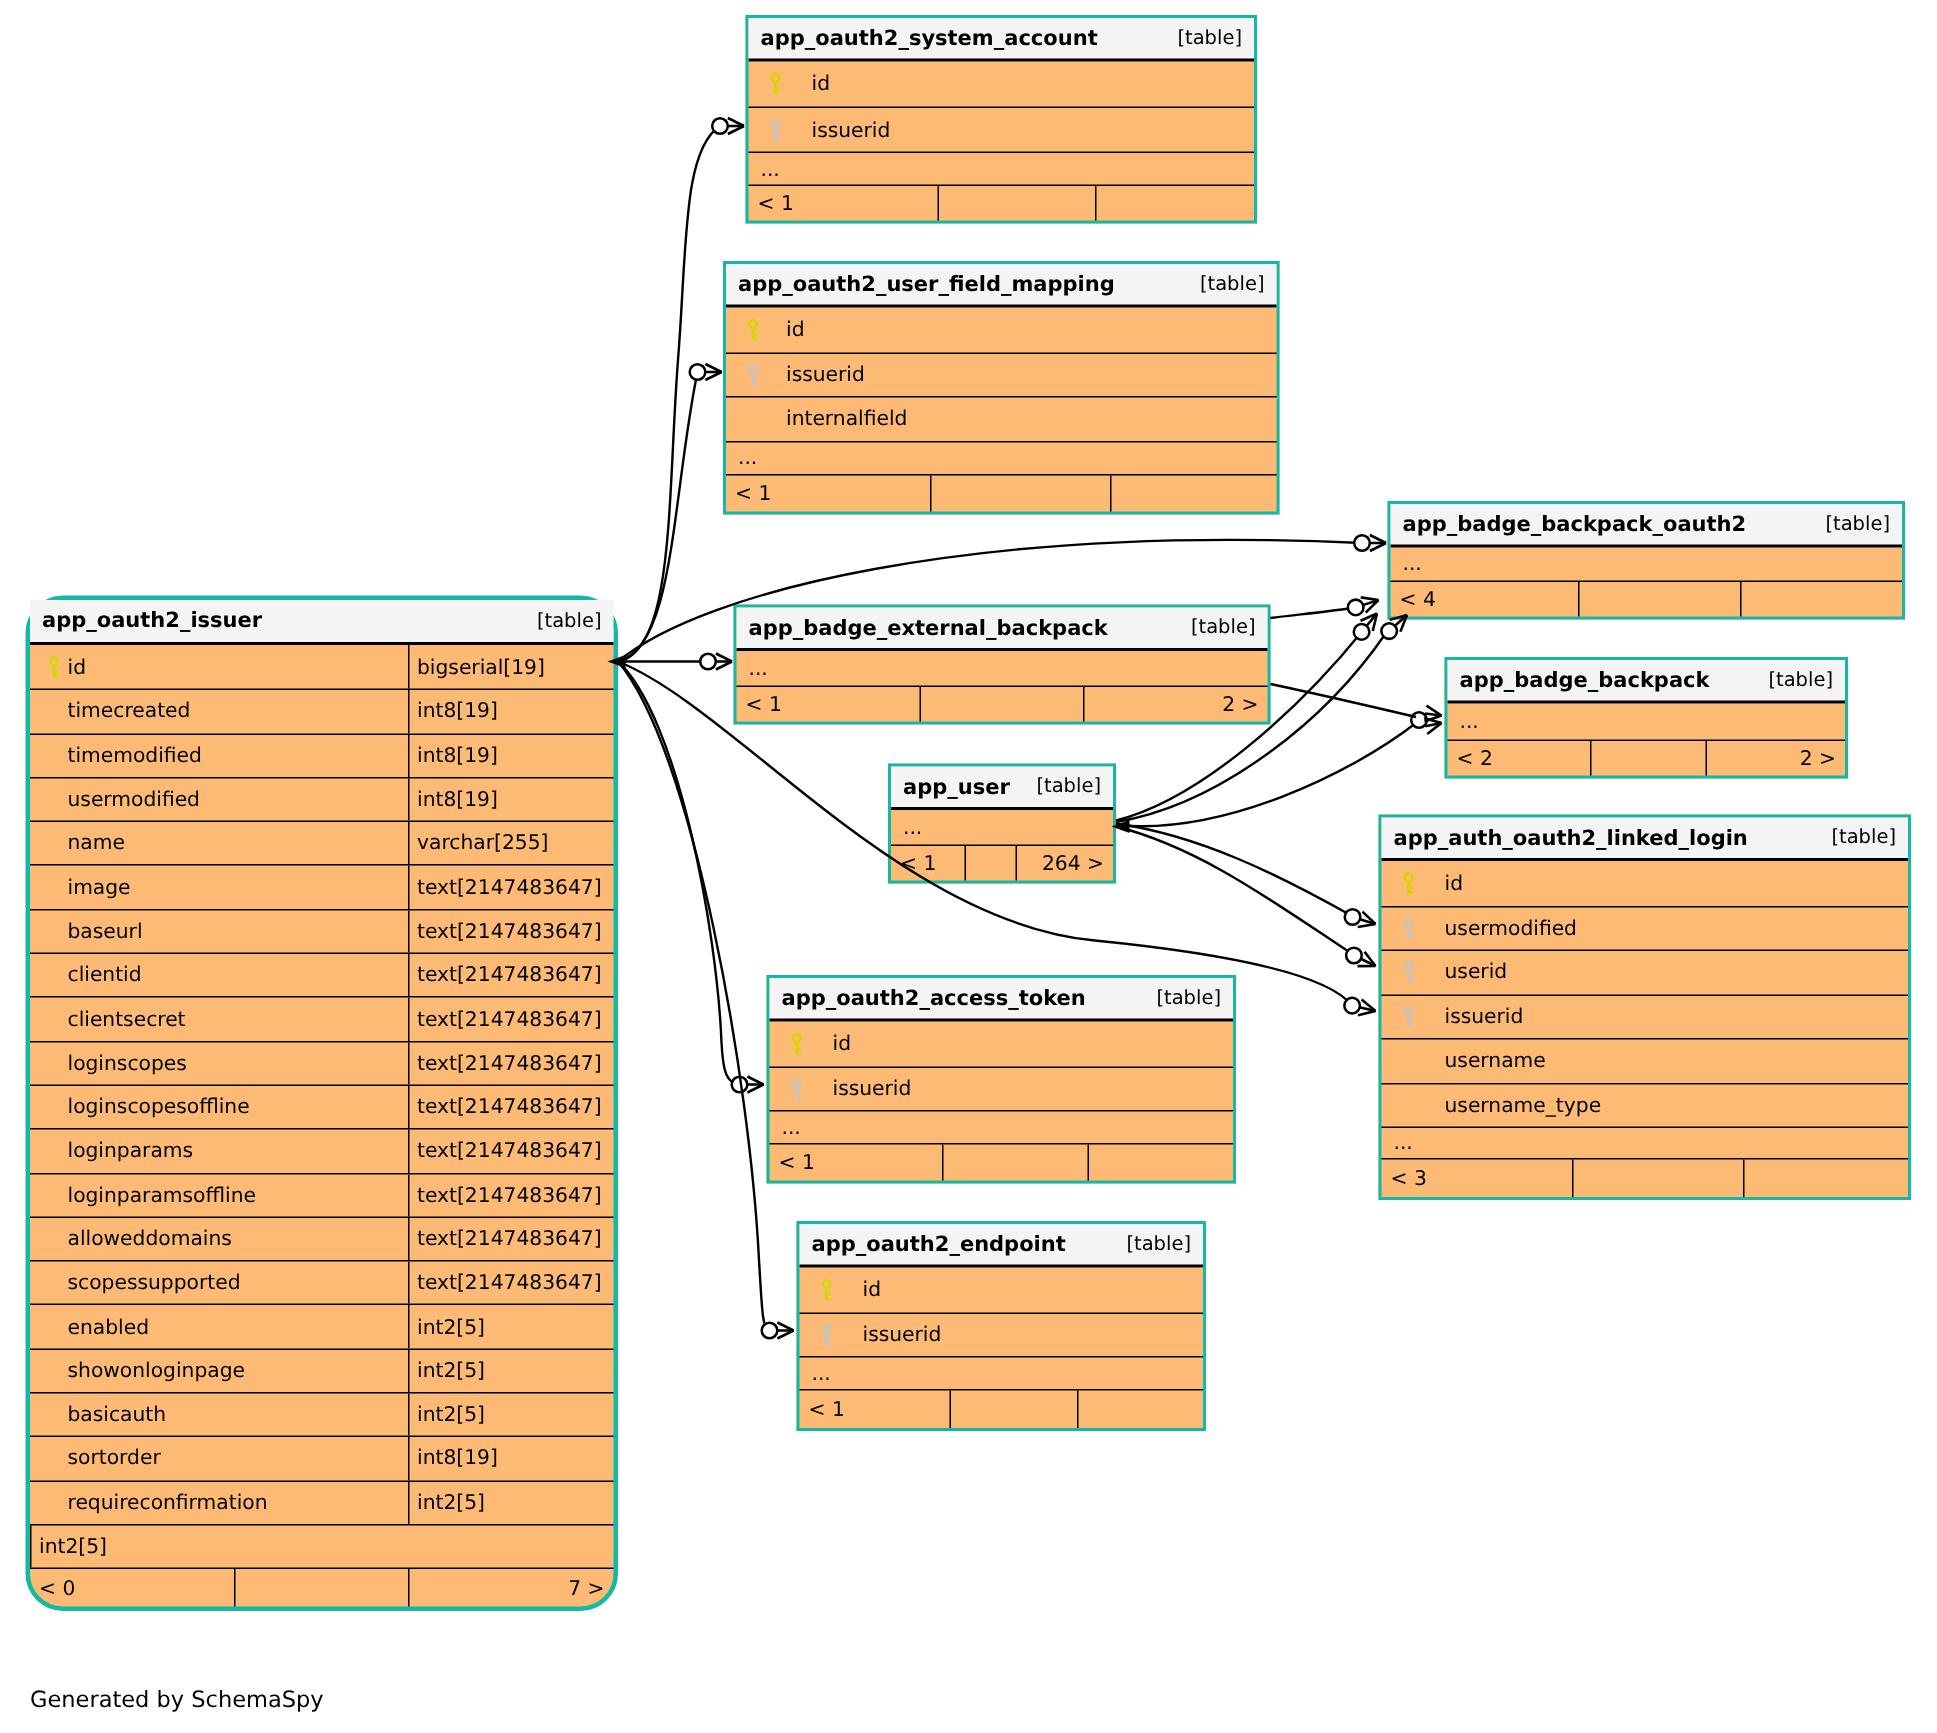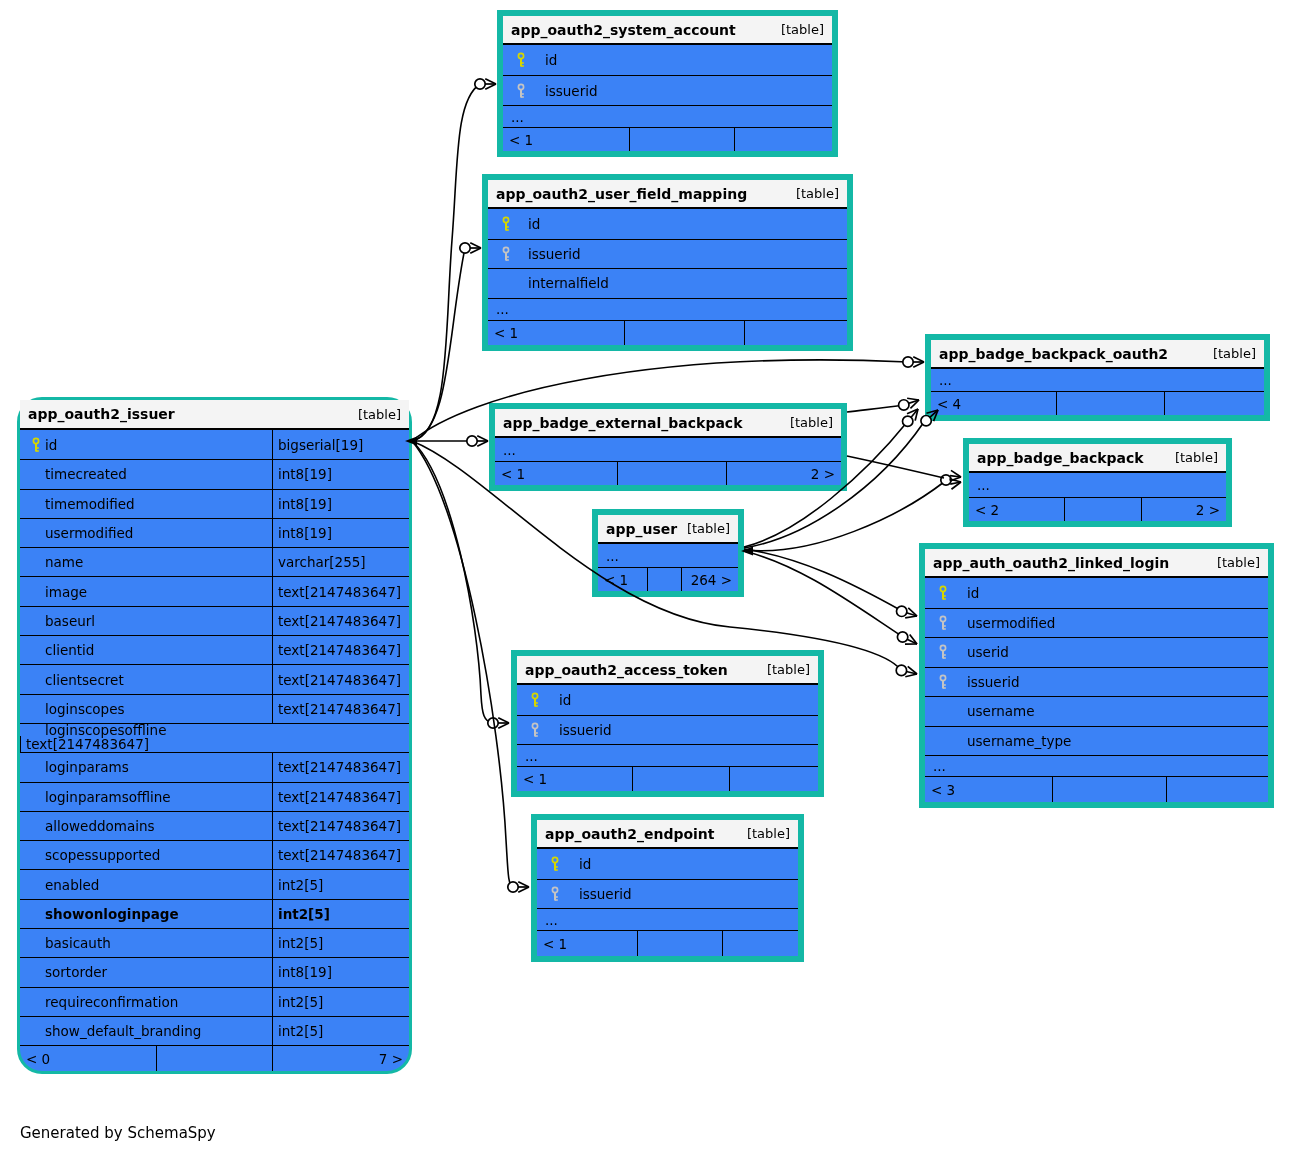--- a/index.html
+++ b/index.html
@@ -1,19 +1,19 @@
 <!DOCTYPE html>
 <html><head>
 <meta charset="utf-8">
 <style>
   html,body{margin:0;padding:0;background:#ffffff;}
   body{font-family:"DejaVu Sans","Liberation Sans",sans-serif;color:#000;}
   #diagram{position:relative;width:1291px;height:1155px;background:#fff;overflow:hidden;}
   #edges-layer{position:absolute;left:0;top:0;width:1291px;height:1155px;z-index:3;pointer-events:none;}
-  .tbl{position:absolute;background:#3b82f6;border:6px solid #14b8a6;box-sizing:border-box;z-index:2;}
+  .tbl{position:absolute;background:#fdba74;border:2px solid #14b8a6;box-sizing:border-box;z-index:2;}
   .tbl.focal{border-width:3px;}
   .hdr{display:flex;justify-content:space-between;align-items:center;background:#f4f4f4;
        border-bottom:2px solid #000;padding:0 8px;box-sizing:border-box;}
   .tname{font-weight:bold;font-size:14px;white-space:nowrap;}
   .ttag{font-size:13px;white-space:nowrap;}
   .row{position:relative;border-top:1.5px solid #000;box-sizing:border-box;display:flex;align-items:stretch;}
   .ncell{position:relative;height:100%;}
   .cname{position:absolute;top:50%;transform:translateY(-50%);font-size:13.5px;white-space:nowrap;}
   .key{position:absolute;top:50%;transform:translateY(-50%);line-height:0;}
   .tcell{flex:1;display:flex;align-items:center;border-left:1.5px solid #000;
@@ -199,21 +199,21 @@
           <span class="cname" style="left: 25px;">clientsecret</span>
         </div>
         <div class="tcell">text[2147483647]</div>
       </div>
       <div class="row" style="height: 29.3px;">
         <div class="ncell" style="width: 252px;">
           <span class="cname" style="left: 25px;">loginscopes</span>
         </div>
         <div class="tcell">text[2147483647]</div>
       </div>
-      <div class="row" style="height: 29.3px; flex-direction: column;">
+      <div class="row" style="height: 29.3px;">
         <div class="ncell" style="width: 252px;">
           <span class="cname" style="left: 25px;">loginscopesoffline</span>
         </div>
         <div class="tcell">text[2147483647]</div>
       </div>
       <div class="row" style="height: 29.3px;">
         <div class="ncell" style="width: 252px;">
           <span class="cname" style="left: 25px;">loginparams</span>
         </div>
         <div class="tcell">text[2147483647]</div>
@@ -235,21 +235,21 @@
           <span class="cname" style="left: 25px;">scopessupported</span>
         </div>
         <div class="tcell">text[2147483647]</div>
       </div>
       <div class="row" style="height: 29.3px;">
         <div class="ncell" style="width: 252px;">
           <span class="cname" style="left: 25px;">enabled</span>
         </div>
         <div class="tcell">int2[5]</div>
       </div>
-      <div class="row" style="height: 29.3px; font-weight: bold;">
+      <div class="row" style="height: 29.3px;">
         <div class="ncell" style="width: 252px;">
           <span class="cname" style="left: 25px;">showonloginpage</span>
         </div>
         <div class="tcell">int2[5]</div>
       </div>
       <div class="row" style="height: 29.3px;">
         <div class="ncell" style="width: 252px;">
           <span class="cname" style="left: 25px;">basicauth</span>
         </div>
         <div class="tcell">int2[5]</div>
@@ -260,23 +260,20 @@
         </div>
         <div class="tcell">int8[19]</div>
       </div>
       <div class="row" style="height: 29.3px;">
         <div class="ncell" style="width: 252px;">
           <span class="cname" style="left: 25px;">requireconfirmation</span>
         </div>
         <div class="tcell">int2[5]</div>
       </div>
       <div class="row" style="height: 29.3px;">
-        <div class="ncell" style="width: 252px;">
-          <span class="cname" style="left: 25px;">show_default_branding</span>
-        </div>
         <div class="tcell">int2[5]</div>
       </div>
       <div class="ftr" style="height: 26px;">
         <div class="fcell" style="width: 136px;">&lt; 0</div>
         <div class="fcell" style="width: 116px;"></div>
         <div class="fcell r">7 &gt;</div>
       </div>
     </div>
     <div class="tbl" style="left: 497px; top: 10px; width: 341px;">
       <div class="hdr" style="height: 29px;">

